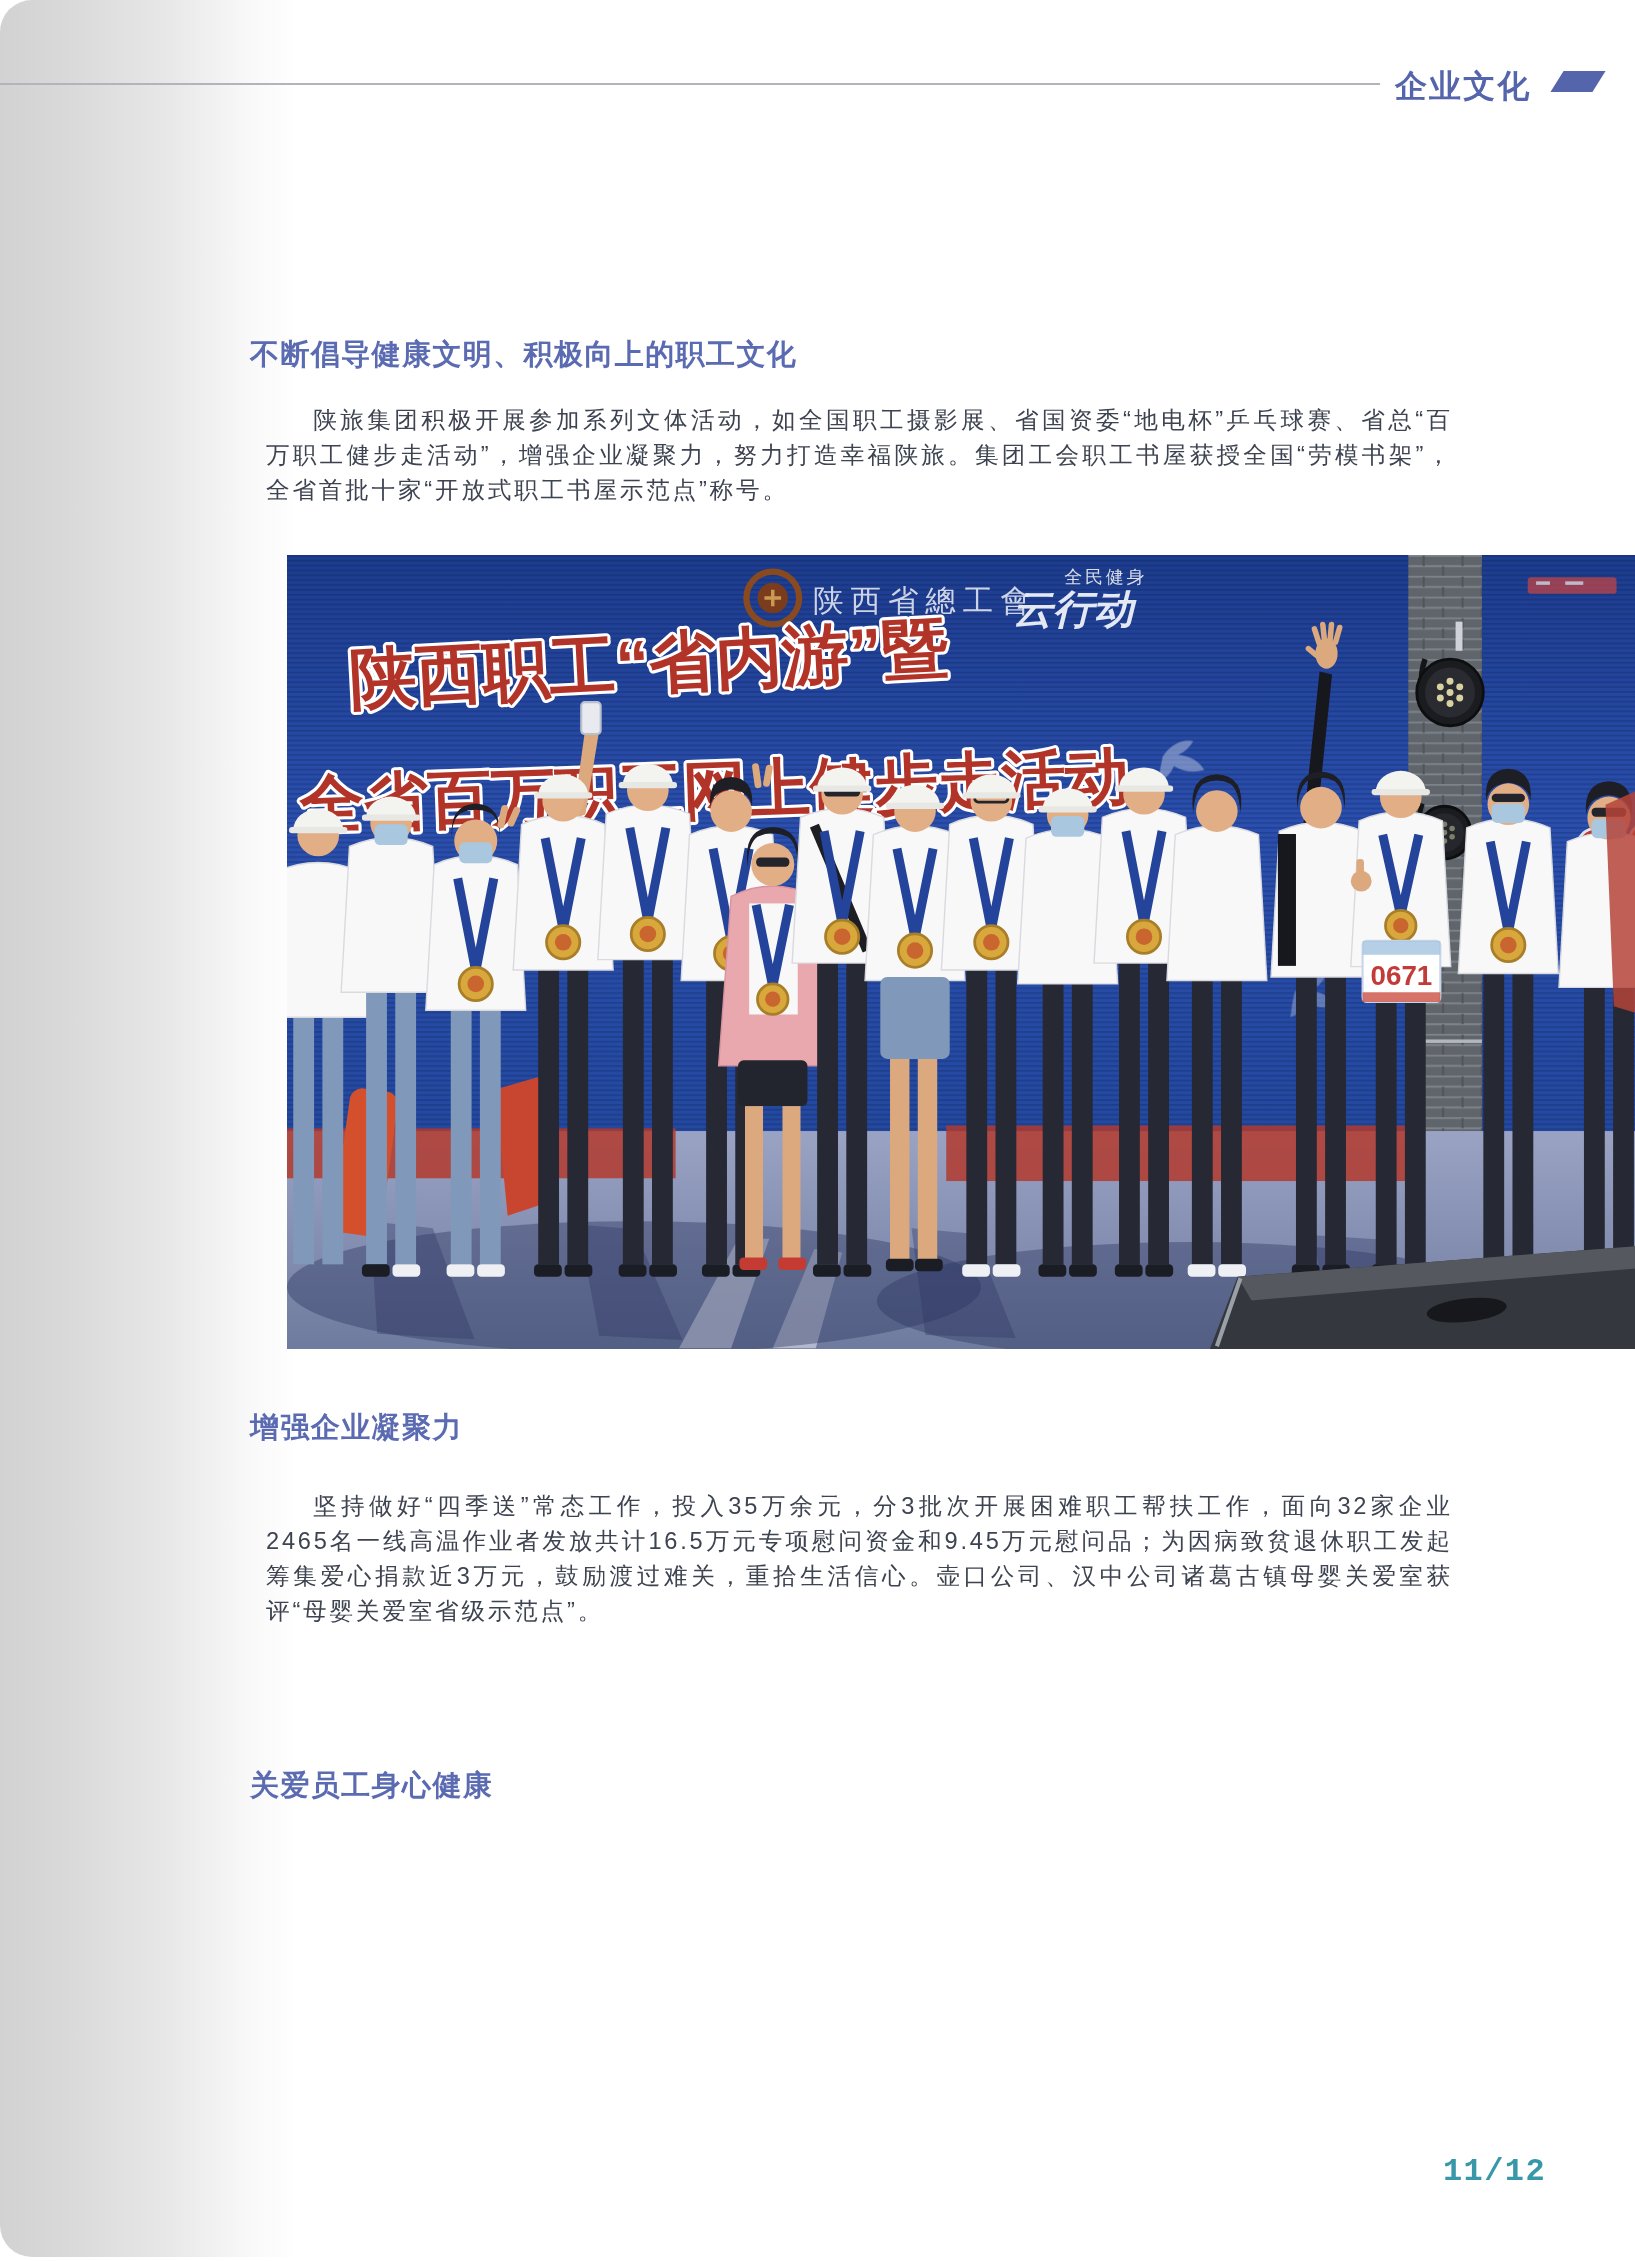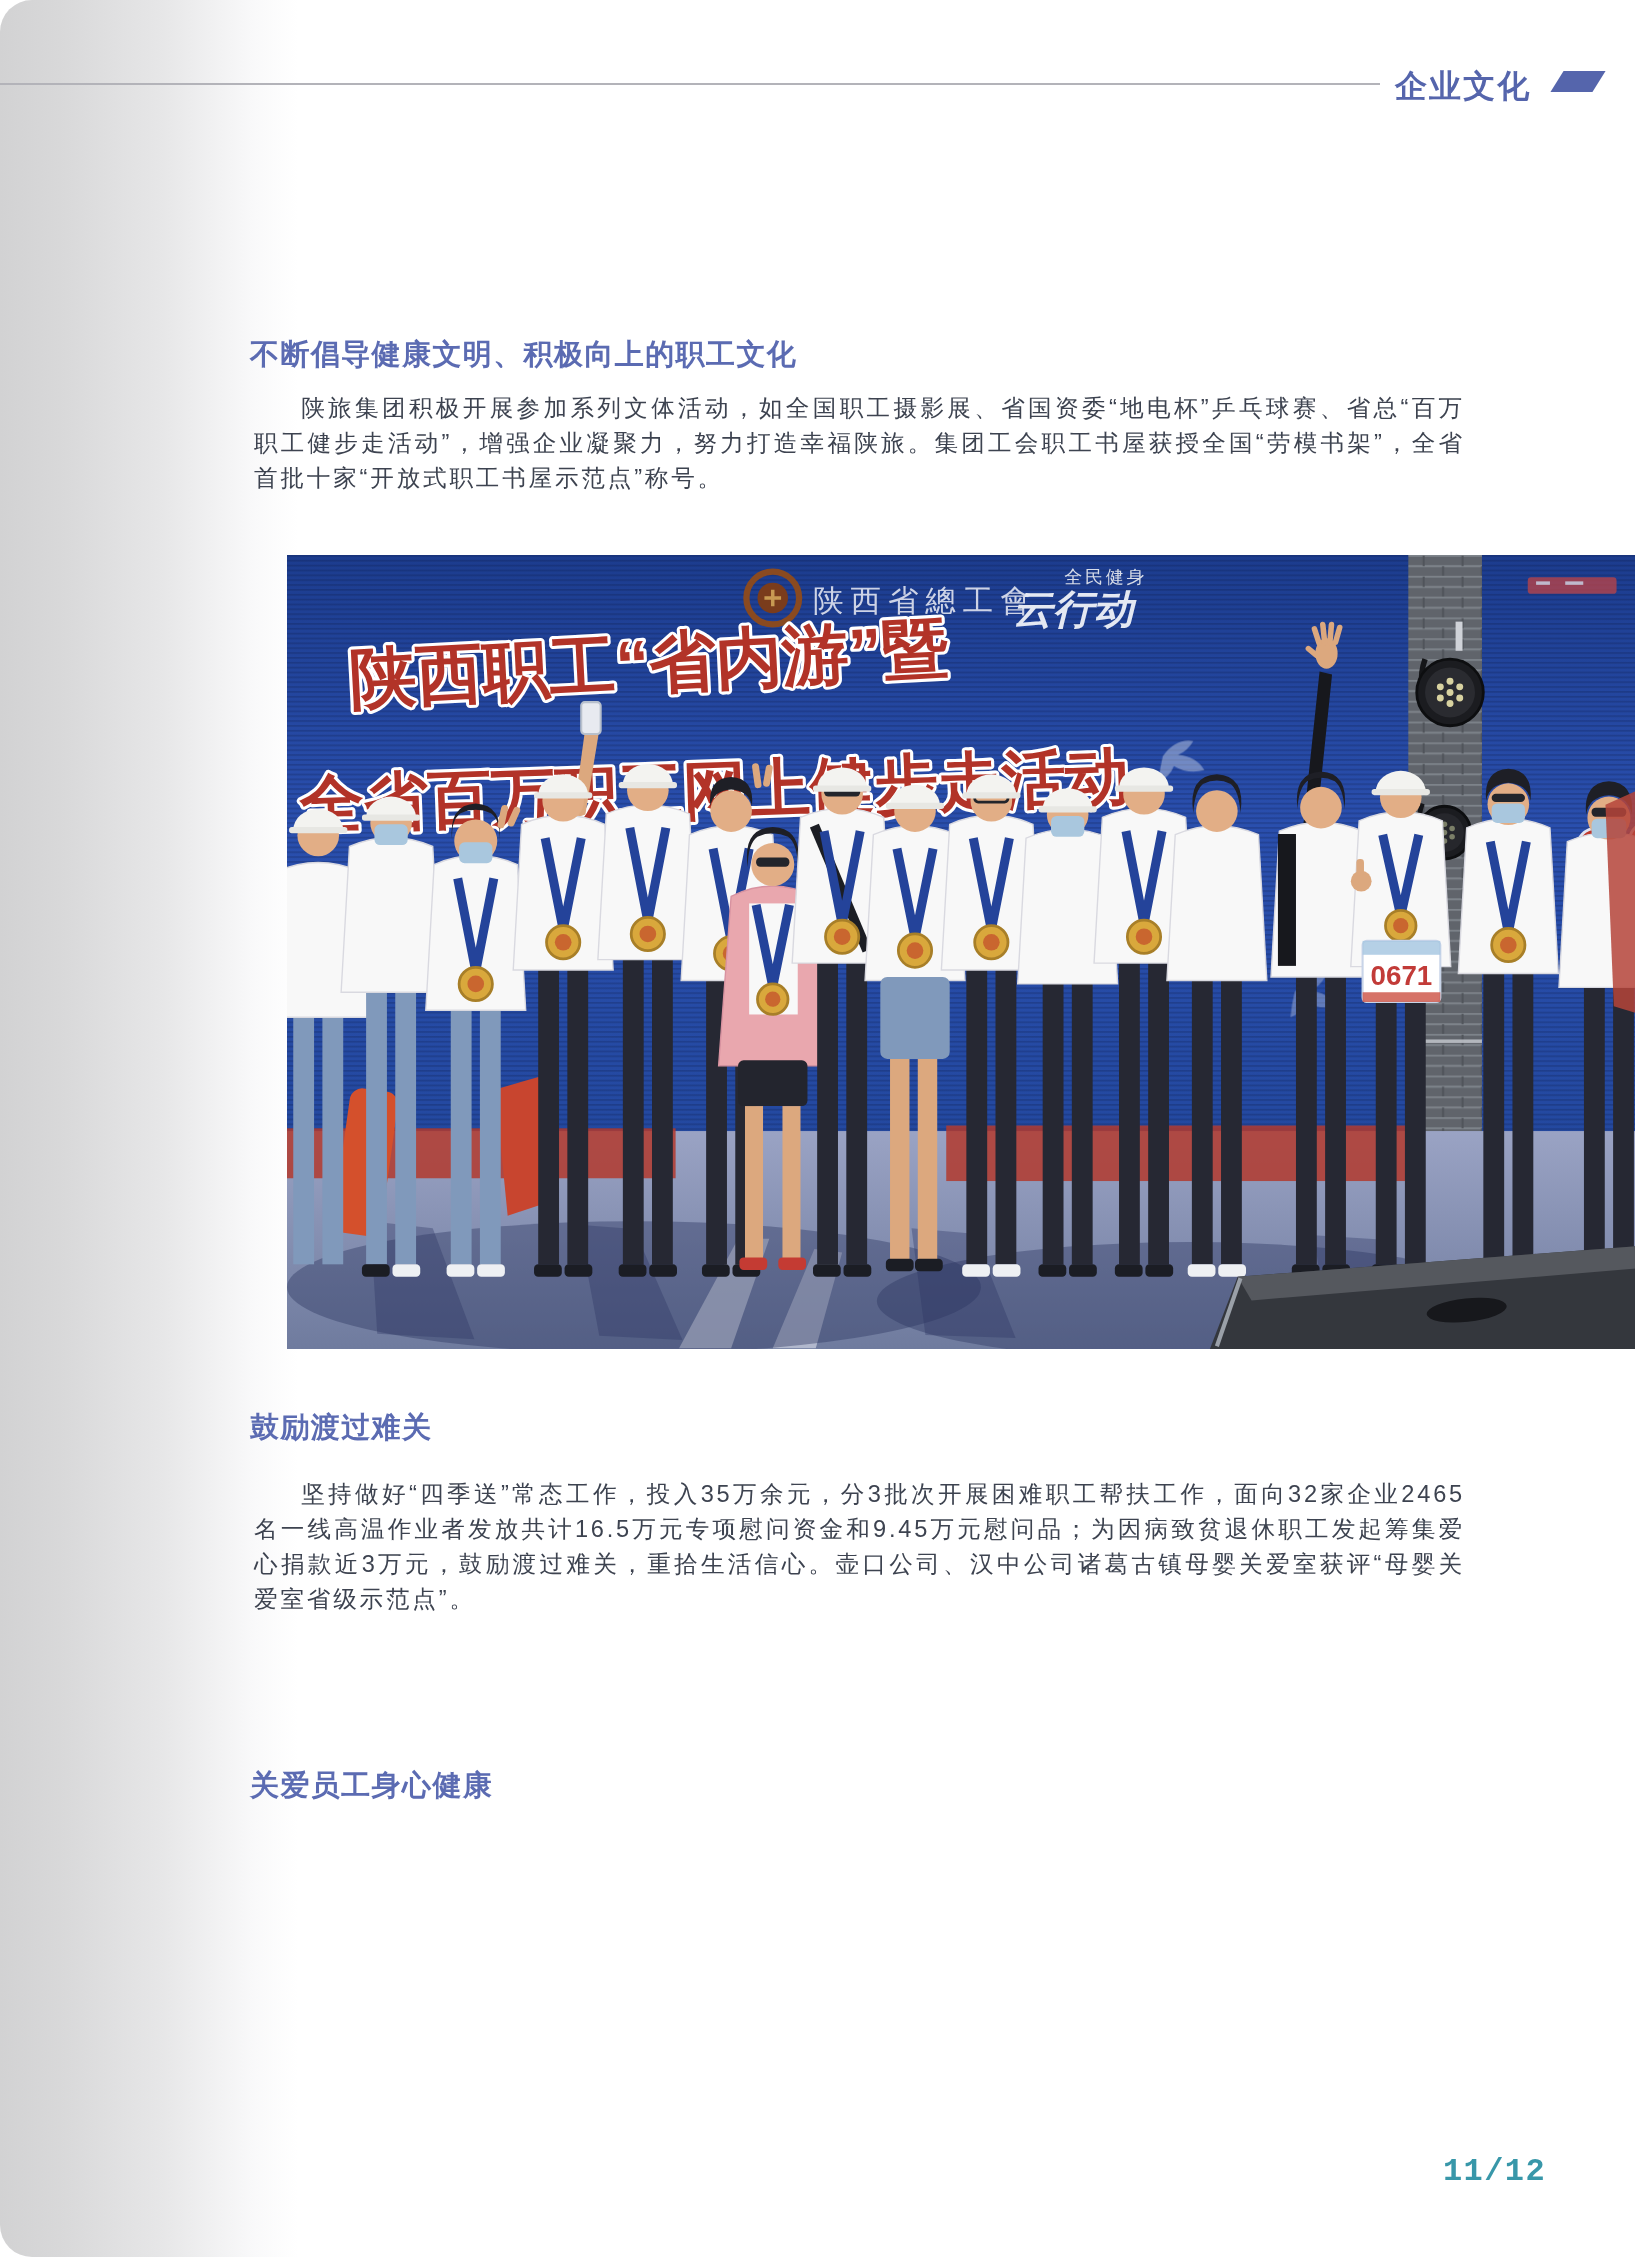--- a/index.html
+++ b/index.html
@@ -9,21 +9,21 @@
     background:linear-gradient(90deg,#d2d2d3 0%,#d8d8d9 20%,#e7e7e8 55%,#f9f9fa 85%,#ffffff 100%);}
   .header-rule{position:absolute;left:0;top:83px;width:1380px;height:2.1px;background:#b3b3b9;}
   .header-label{position:absolute;left:1395px;top:65px;font-size:32px;font-weight:bold;
     color:#5565ac;letter-spacing:2.1px;white-space:nowrap;}
   .header-slab{position:absolute;left:1557px;top:71px;width:42px;height:21px;background:#5565ac;
     transform:skewX(-32deg);}
   .h-sec{position:absolute;left:250px;font-size:29px;font-weight:bold;color:#5b6bb2;
     letter-spacing:1.4px;white-space:nowrap;}
   .body-block{position:absolute;left:250px;width:1219px;color:#3d4350;font-size:23.6px;
     line-height:35px;text-align:justify;letter-spacing:2.8px;}
-  .body-block p{margin:4px;text-indent:2em;}
+  .body-block p{margin:16px;text-indent:2em;}
   .body-block p + p{margin-top:9.7px;}
   .photo{position:absolute;left:287px;top:555px;width:1349px;height:794px;}
   .pagenum{position:absolute;top:2153px;right:90px;font-size:32px;font-weight:bold;
     color:#3897a9;letter-spacing:1.4px;font-family:Liberation Mono, monospace;}
   
   .cap{fill:#f3f3f0;} .brim{fill:#e7e7e3;}
   .head{fill:#e2ae86;} .skin{fill:#dca87e;}
   .hair{fill:#1e1f26;}
   .tee{fill:#f8f8f8;stroke:#d9d9e0;stroke-width:2;}
   .mask{fill:#a9c7de;} .sun{fill:#23252b;}
@@ -409,21 +409,21 @@
     </g>
 
     <g>
       <polygon points="1370,1040 1944,996 1944,1144 1330,1144" fill="#34373d"></polygon>
       <polygon points="1370,1040 1944,996 1944,1028 1390,1074" fill="#55585e"></polygon>
       <path d="M1374,1042 L1340,1140" stroke="#9aa0a8" stroke-width="6"></path>
       <ellipse cx="1700" cy="1088" rx="58" ry="17" fill="#17181c" transform="rotate(-6 1700 1088)"></ellipse>
     </g>
   </svg>
 
-  <div class="h-sec" style="top:1408px;">鼓励渡过难关</div>
+  <div class="h-sec" style="top:1408px;">增强企业凝聚力</div>
   <div class="body-block" style="top:1473px;">
     <p>坚持做好“四季送”常态工作，投入35万余元，分3批次开展困难职工帮扶工作，面向32家企业2465名一线高温作业者发放共计16.5万元专项慰问资金和9.45万元慰问品；为因病致贫退休职工发起筹集爱心捐款近3万元，鼓励渡过难关，重拾生活信心。壶口公司、汉中公司诸葛古镇母婴关爱室获评“母婴关爱室省级示范点”。</p>
   </div>
 
   <div class="h-sec" style="top:1766px;text-align:center;">关爱员工身心健康</div>
 
   <div class="pagenum">11/12</div>
 </div>
 
 

